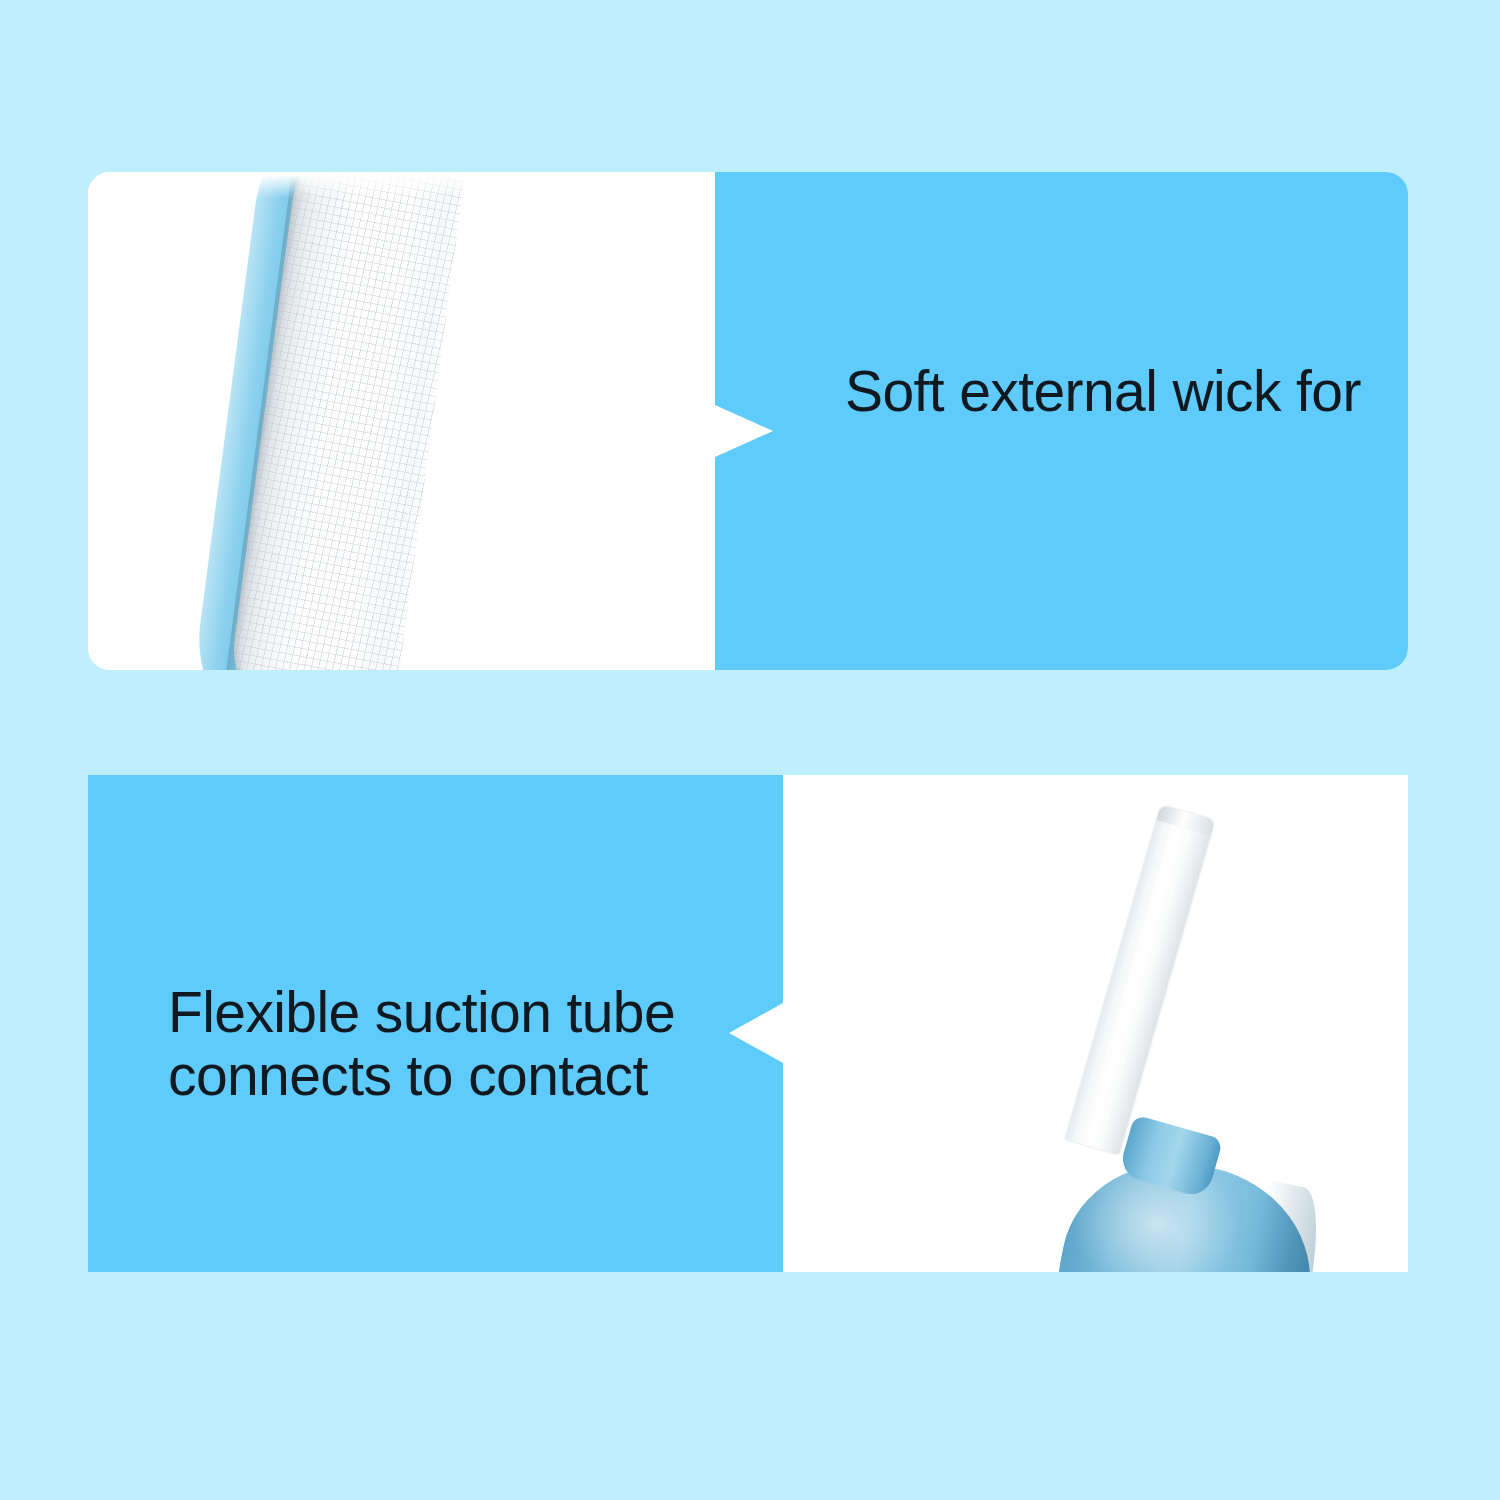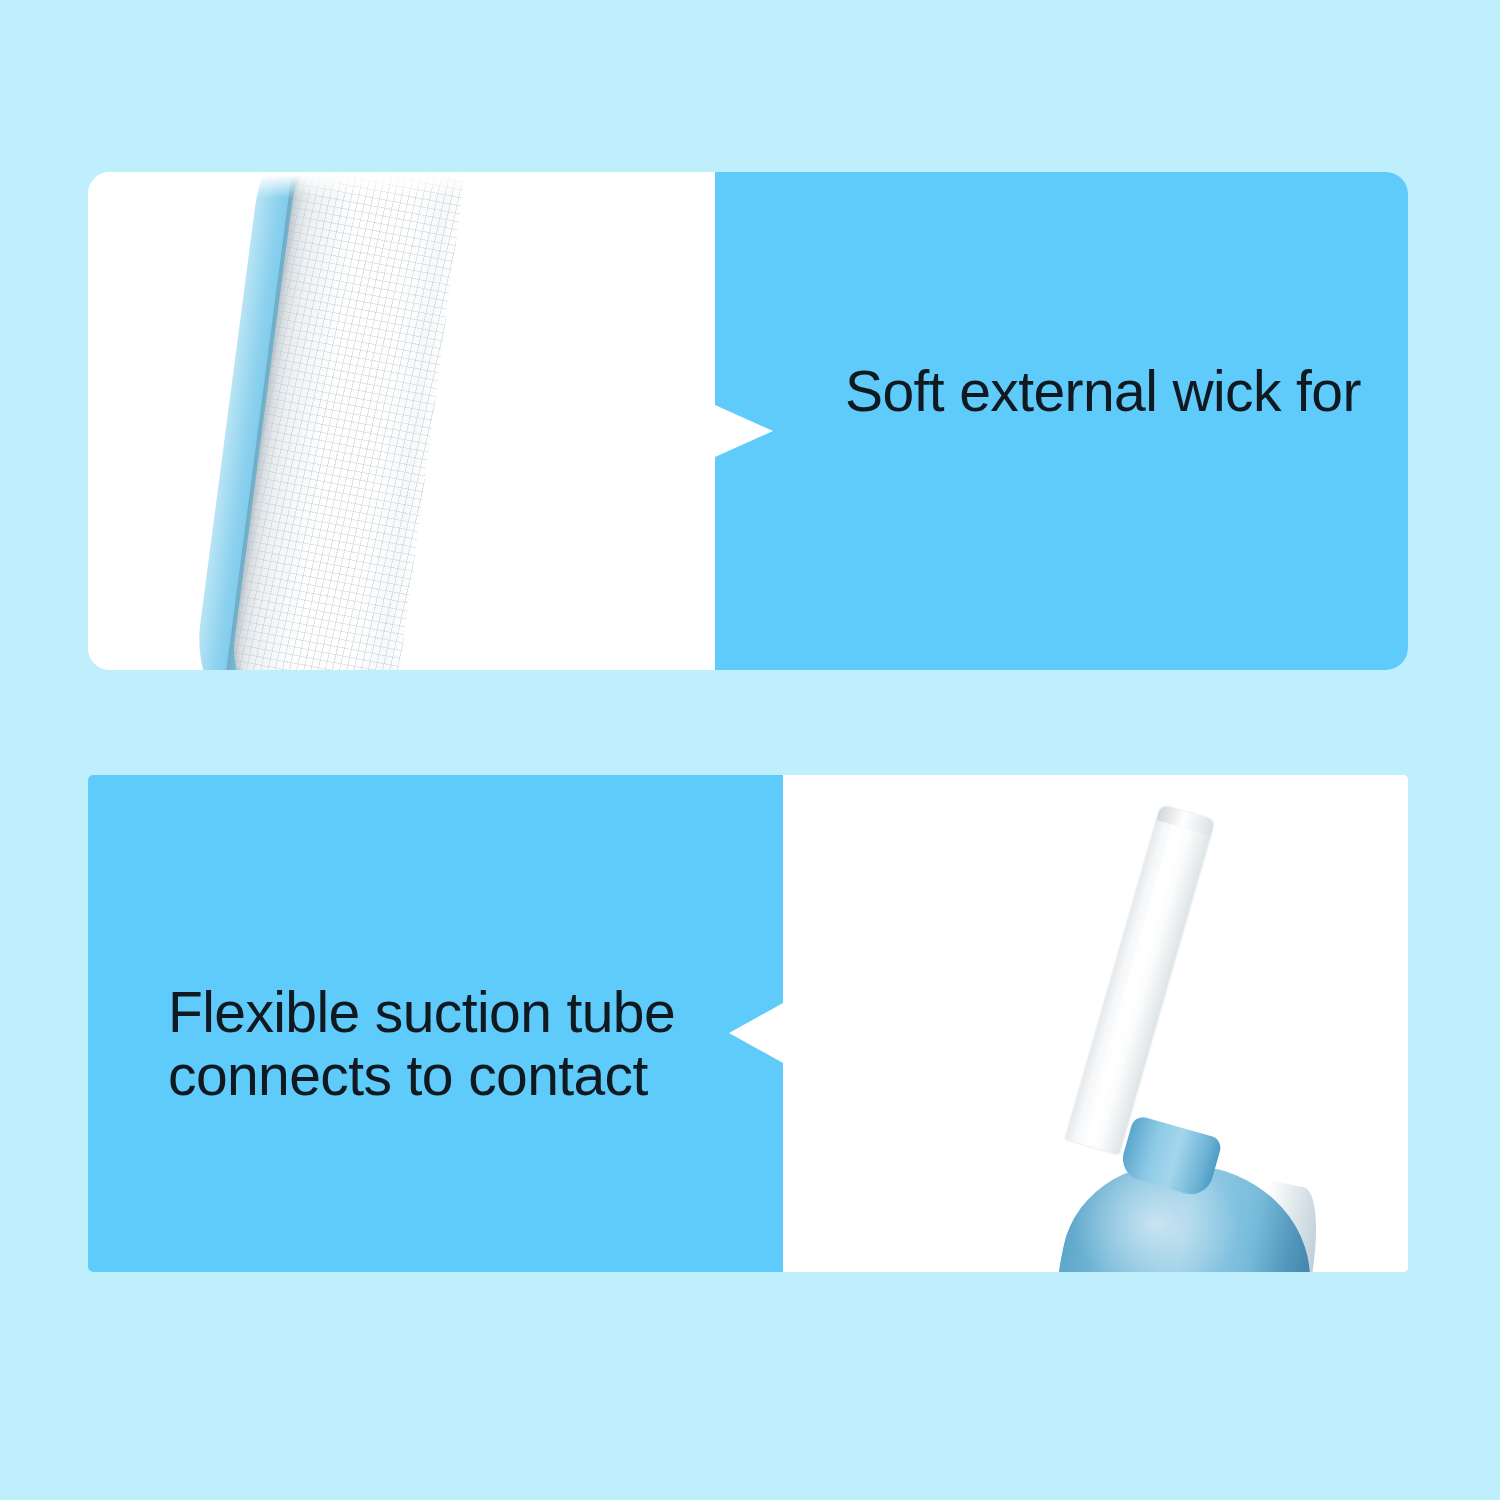--- a/index.html
+++ b/index.html
@@ -63,21 +63,21 @@
     width: 560px;
     margin-left: 10px;
   }
 
   
   #panel-2 {
     left: 88px;
     top: 775px;
     width: 1320px;
     height: 497px;
-    border-radius: 5px;
+    border-radius: 0;
     background: #ffffff;
   }
   #panel-2 .blue-half {
     position: absolute;
     left: 0;
     top: 0;
     width: 695px;     
     height: 497px;
     background: #5fcbfb;
   }

